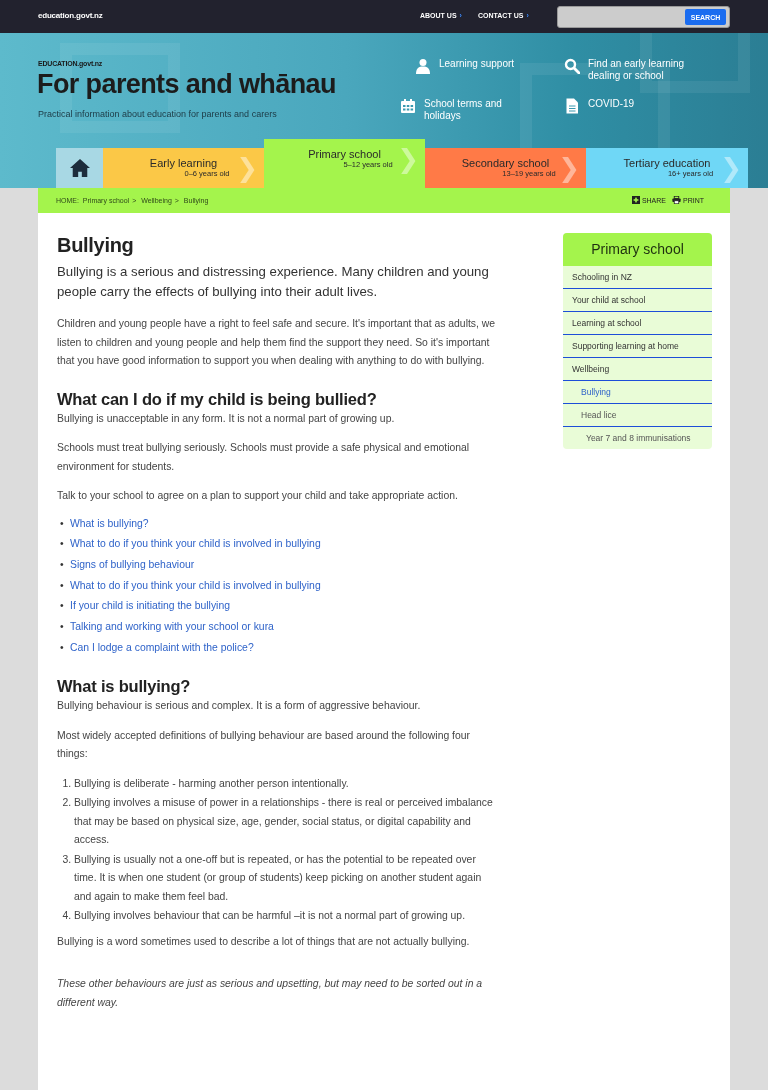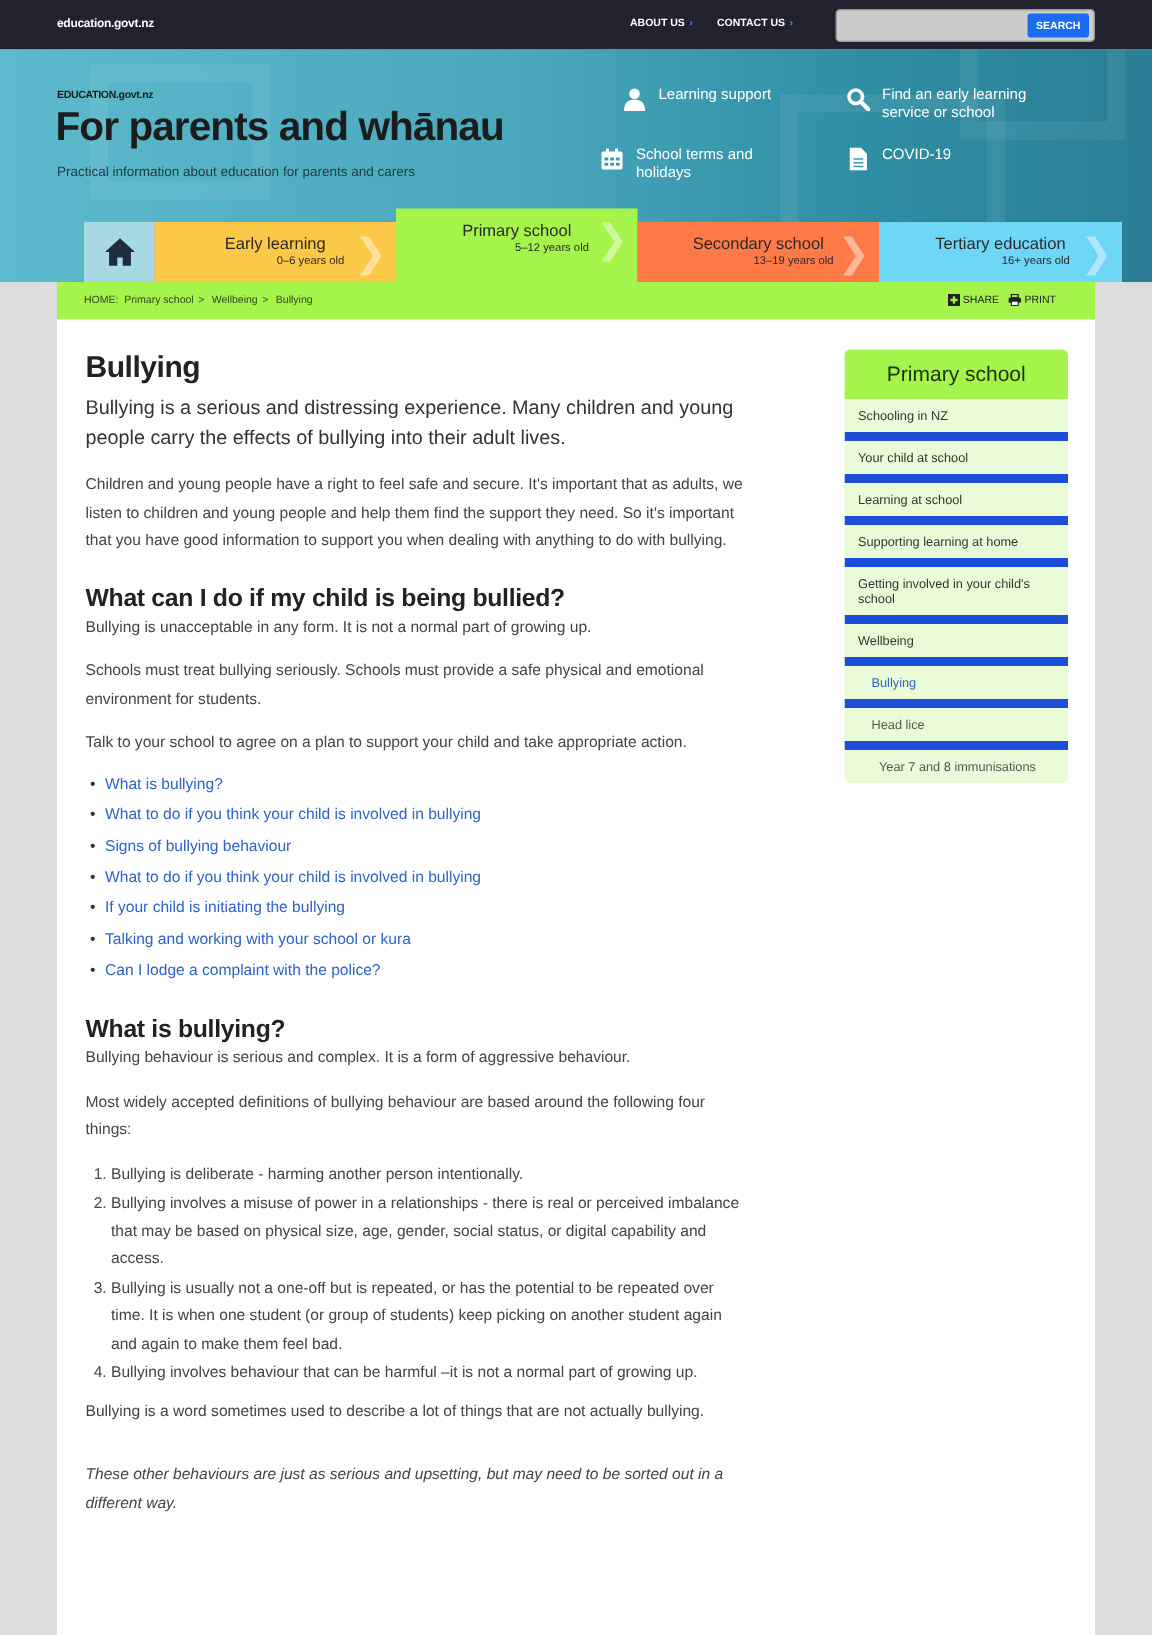--- a/index.html
+++ b/index.html
@@ -57,21 +57,21 @@
   ul.links { list-style: none; margin-top: 8px; }
   ul.links li { font-size: 10.4px; line-height: 20.7px; color: #2f63c9; padding-left: 13px; position: relative; }
   ul.links li::before { content: "•"; position: absolute; left: 3px; color: #333; }
   ul.links li a { color: #2f63c9; text-decoration: none; }
   ol.things { margin-top: 11px; padding-left: 17px; }
   ol.things li { font-size: 10.4px; line-height: 18.5px; color: #444; margin-bottom: 1px; }
 
   
   .sidenav { position: absolute; left: 525px; top: 20px; width: 149px; background: #e9fcd7; border-radius: 4px; overflow: hidden; }
   .sidenav .head { background: #a4f44c; height: 33px; text-align: center; font-size: 14px; line-height: 33px; color: #1f3010; }
-  .sidenav .item { font-size: 8.5px; color: #333; padding: 6px 9px; border-bottom: 6px solid #1d4ed8; line-height: 10px; display: block; text-decoration: none; }
+  .sidenav .item { font-size: 8.5px; color: #333; padding: 6px 9px; border-bottom: 1px solid #1d4ed8; line-height: 10px; display: block; text-decoration: none; }
   .sidenav .item.sub { padding-left: 18px; color: #555; }
   .sidenav .item.active { color: #2f63c9; }
   .sidenav .item:last-child { border-bottom: none; padding-left: 23px; }
 </style>
 </head>
 <body>
 
 <div class="topbar">
   <a class="site">education.govt.nz</a>
   <a class="nav" style="left:420px;">
@@ -99,21 +99,21 @@
         <circle cx="8" cy="4.5" r="3.5" fill="#fff"></circle>
         <path d="M1 16 C1 10 4 8.5 8 8.5 C12 8.5 15 10 15 16 Z" fill="#fff"></path>
       </svg>
     <span>Learning support</span>
   </a>
   <a class="qlink" style="left:564px;top:25px;width:150px;">
     <svg class="ic" viewBox="0 0 16 16">
         <circle cx="6.5" cy="6.5" r="4.5" stroke="#fff" stroke-width="2.4" fill="none"></circle>
         <line x1="10" y1="10" x2="15" y2="15" stroke="#fff" stroke-width="2.8" stroke-linecap="round"></line>
       </svg>
-    <span>Find an early learning service or school</span>
+    <span>Find an early learning dealing or school</span>
   </a>
   <a class="qlink" style="left:400px;top:65px;width:140px;">
     <svg class="ic" viewBox="0 0 16 16">
         <rect x="1" y="3" width="14" height="12" rx="1" fill="#fff"></rect>
         <rect x="4" y="1" width="2" height="4" fill="#fff"></rect>
         <rect x="10" y="1" width="2" height="4" fill="#fff"></rect>
         <g fill="#3a9ab0">
           <rect x="3" y="7" width="2.5" height="2"></rect>
           <rect x="6.8" y="7" width="2.5" height="2"></rect>
           <rect x="10.6" y="7" width="2.5" height="2"></rect>
@@ -224,19 +224,18 @@
     <p style="margin-top:7px;">Bullying is a word sometimes used to describe a lot of things that are not actually bullying.</p>
     <p style="margin-top:24px;font-style:italic;">These other behaviours are just as serious and upsetting, but may need to be sorted out in a different way.</p>
   </div>
 
   <nav class="sidenav">
     <div class="head">Primary school</div>
     <a class="item">Schooling in NZ</a>
     <a class="item">Your child at school</a>
     <a class="item">Learning at school</a>
     <a class="item">Supporting learning at home</a>
-    <a class="item">Getting involved in your child's school</a>
     <a class="item">Wellbeing</a>
     <a class="item sub active">Bullying</a>
     <a class="item sub">Head lice</a>
     <a class="item sub">Year 7 and 8 immunisations</a>
   </nav>
 </div>
 
 </body></html>

